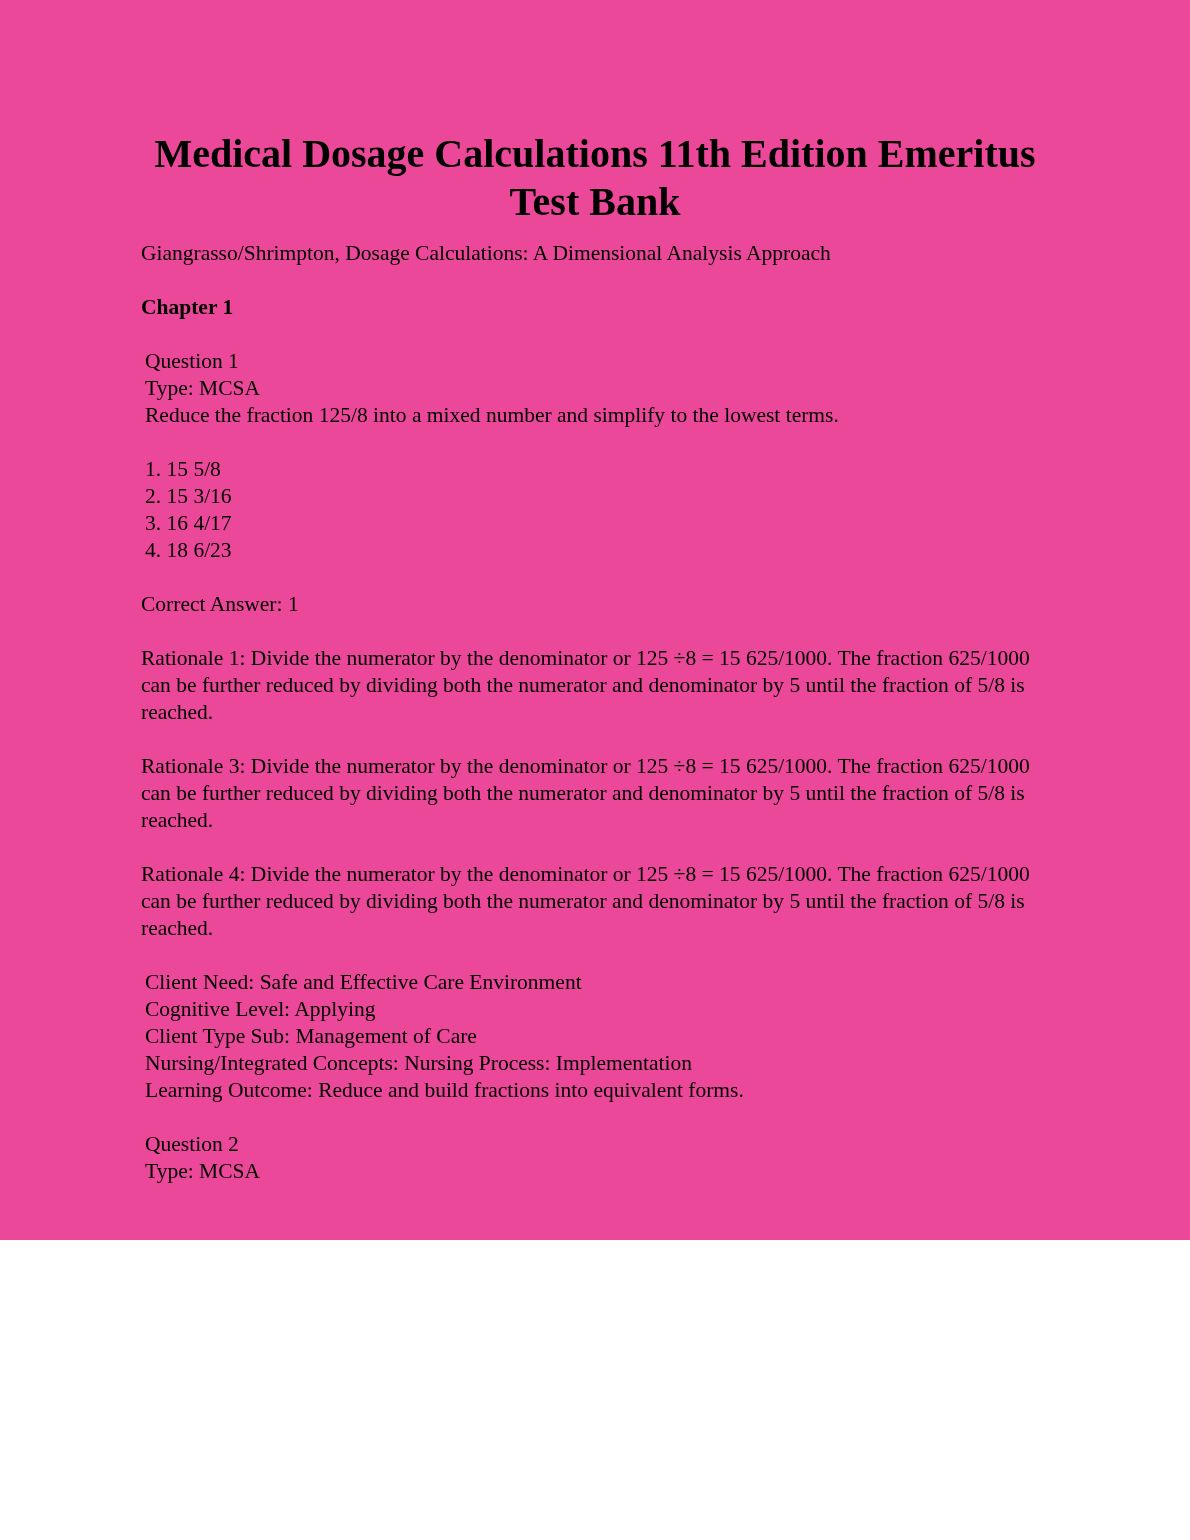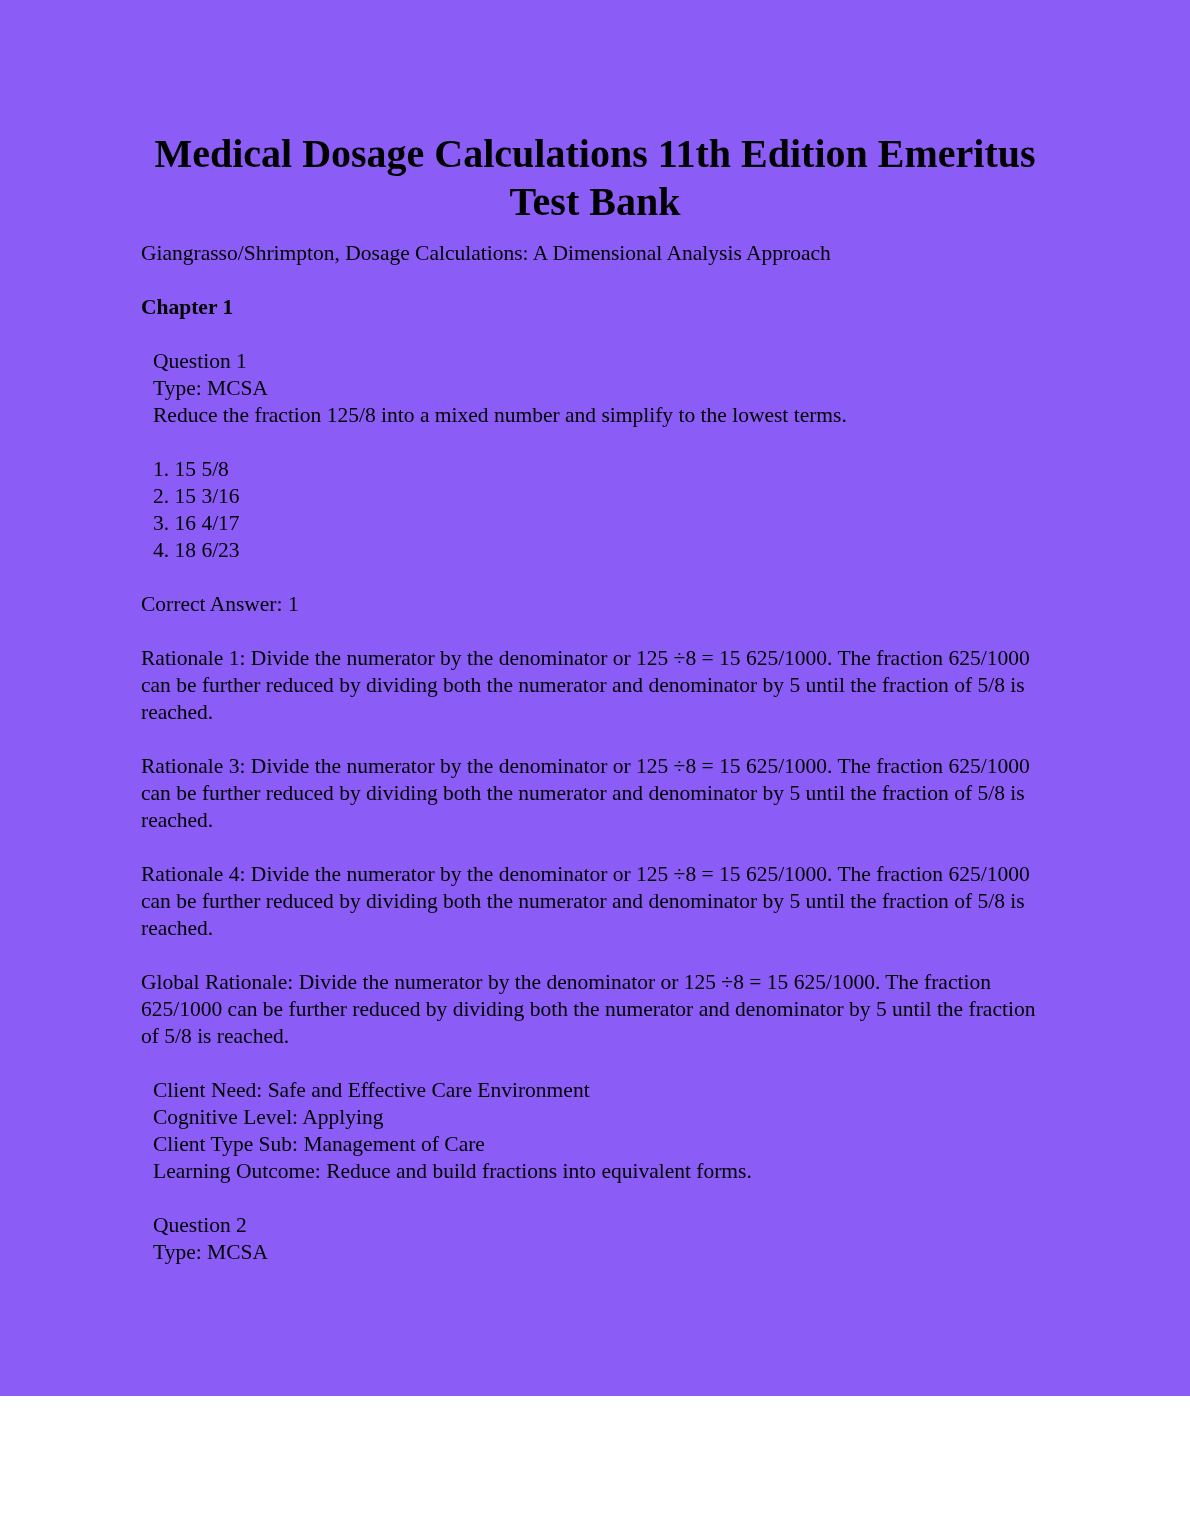--- a/index.html
+++ b/index.html
@@ -3,43 +3,43 @@
 <meta charset="utf-8">
 <style>
   html, body {
     margin: 0;
     padding: 0;
     background: #ffffff;
   }
   .page {
     position: relative;
     width: 1190px;
-    height: 1396px;
+    height: 1240px;
     box-sizing: border-box;
-    background: #8b5cf6;
+    background: #ec4899;
     color: #000000;
     font-family: "Liberation Serif", "DejaVu Serif", serif;
     font-size: 21.5px;
     line-height: 27px;
     padding: 130px 148px 0 141px;
     overflow: hidden;
   }
   .title-block {
     font-weight: bold;
     font-size: 40px;
     line-height: 48px;
     text-align: center;
     margin: 0 -148px 14px -141px;
   }
   .title-line {
     display: block;
     white-space: nowrap;
   }
   p, section, header {
-    margin: 12px;
+    margin: 4px;
     padding: 0;
   }
   .line {
     margin: 0;
   }
   .chapter {
     font-weight: bold;
   }
   .block {
     margin-top: 27px;
@@ -74,26 +74,26 @@
 
   <p class="line block">Correct Answer: 1</p>
 
   <p class="line block">Rationale 1: Divide the numerator by the denominator or 125 ÷8 = 15 625/1000. The fraction 625/1000 can be further reduced by dividing both the numerator and denominator by 5 until the fraction of 5/8 is reached.</p>
 
 
   <p class="line block">Rationale 3: Divide the numerator by the denominator or 125 ÷8 = 15 625/1000. The fraction 625/1000 can be further reduced by dividing both the numerator and denominator by 5 until the fraction of 5/8 is reached.</p>
 
   <p class="line block">Rationale 4: Divide the numerator by the denominator or 125 ÷8 = 15 625/1000. The fraction 625/1000 can be further reduced by dividing both the numerator and denominator by 5 until the fraction of 5/8 is reached.</p>
 
-  <p class="line block">Global Rationale: Divide the numerator by the denominator or 125 ÷8 = 15 625/1000. The fraction 625/1000 can be further reduced by dividing both the numerator and denominator by 5 until the fraction of 5/8 is reached.</p>
 
   <section class="block">
     <p class="line">Client Need: Safe and Effective Care Environment</p>
     <p class="line">Cognitive Level: Applying</p>
     <p class="line">Client Type Sub: Management of Care</p>
+    <p class="line">Nursing/Integrated Concepts: Nursing Process: Implementation</p>
     <p class="line">Learning Outcome: Reduce and build fractions into equivalent forms.</p>
   </section>
 
   <section class="block">
     <p class="line">Question 2</p>
     <p class="line">Type: MCSA</p>
   </section>
 
 
 </div>

